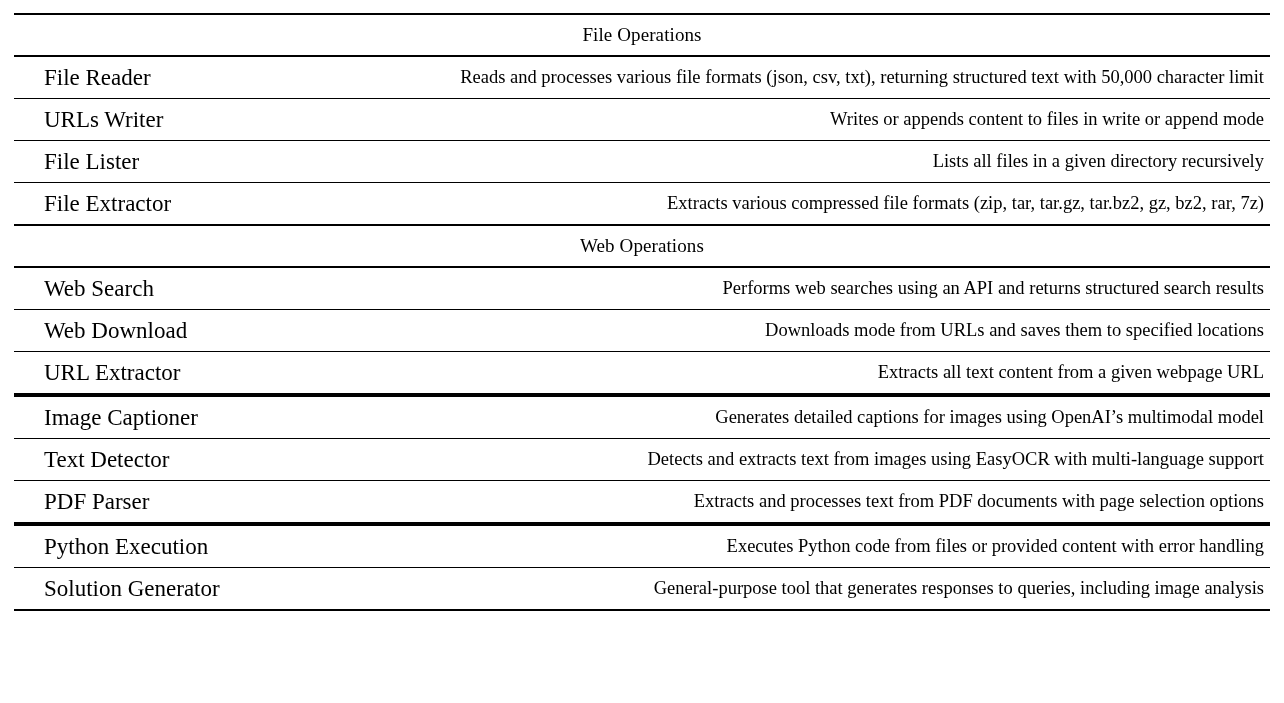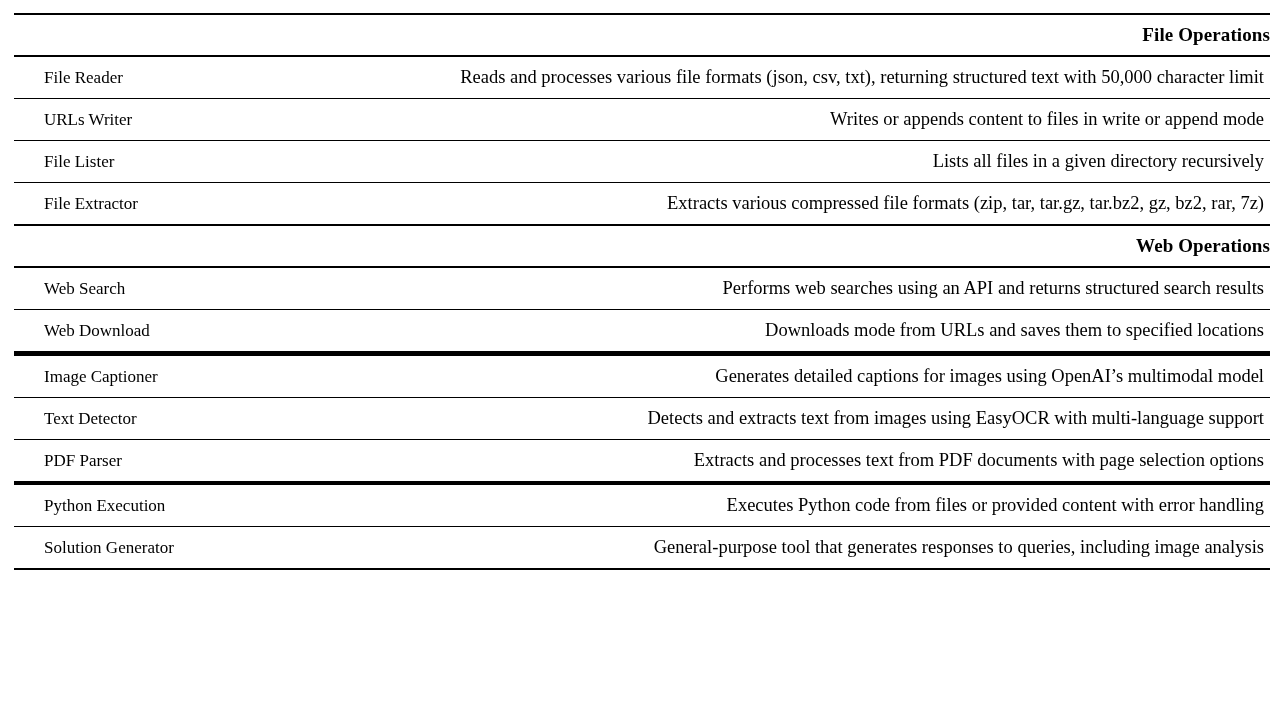--- a/index.html
+++ b/index.html
@@ -59,31 +59,31 @@
   tr.rule-bottom > td {
     border-top: 2.5px solid #000;
     padding: 0;
     height: 0;
     line-height: 0;
     font-size: 0;
   }
 
   
   td.section-header {
-    text-align: right;
-    font-weight: bold;
+    text-align: center;
+    font-weight: normal;
     font-size: 19px;
     line-height: 19px;
     padding: 10px 0 11px 0;
     letter-spacing: 0.1px;
   }
 
   
   td.tool-name {
-    font-size: 17px;
+    font-size: 23px;
     line-height: 19px;
     padding: 11px 0 11px 30px;
     white-space: nowrap;
   }
   td.tool-desc {
     font-size: 18.5px;
     line-height: 19px;
     padding: 11px 6px 11px 0;
     text-align: right;
   }
@@ -148,20 +148,24 @@
         <tr class="rule-thin">
           <td colspan="2"></td>
         </tr>
         <tr>
           <td class="tool-name">Web Download</td>
           <td class="tool-desc">Downloads mode from URLs and saves them to specified locations</td>
         </tr>
         <tr class="rule-thin">
           <td colspan="2"></td>
         </tr>
+        <tr>
+          <td class="tool-name">URL Extractor</td>
+          <td class="tool-desc">Extracts all text content from a given webpage URL</td>
+        </tr>
         <tr class="rule-thick">
           <td colspan="2"></td>
         </tr>
         <tr class="rule-thick">
           <td colspan="2"></td>
         </tr>
         <tr>
           <td class="tool-name">Image Captioner</td>
           <td class="tool-desc">Generates detailed captions for images using OpenAI’s multimodal model</td>
         </tr>

